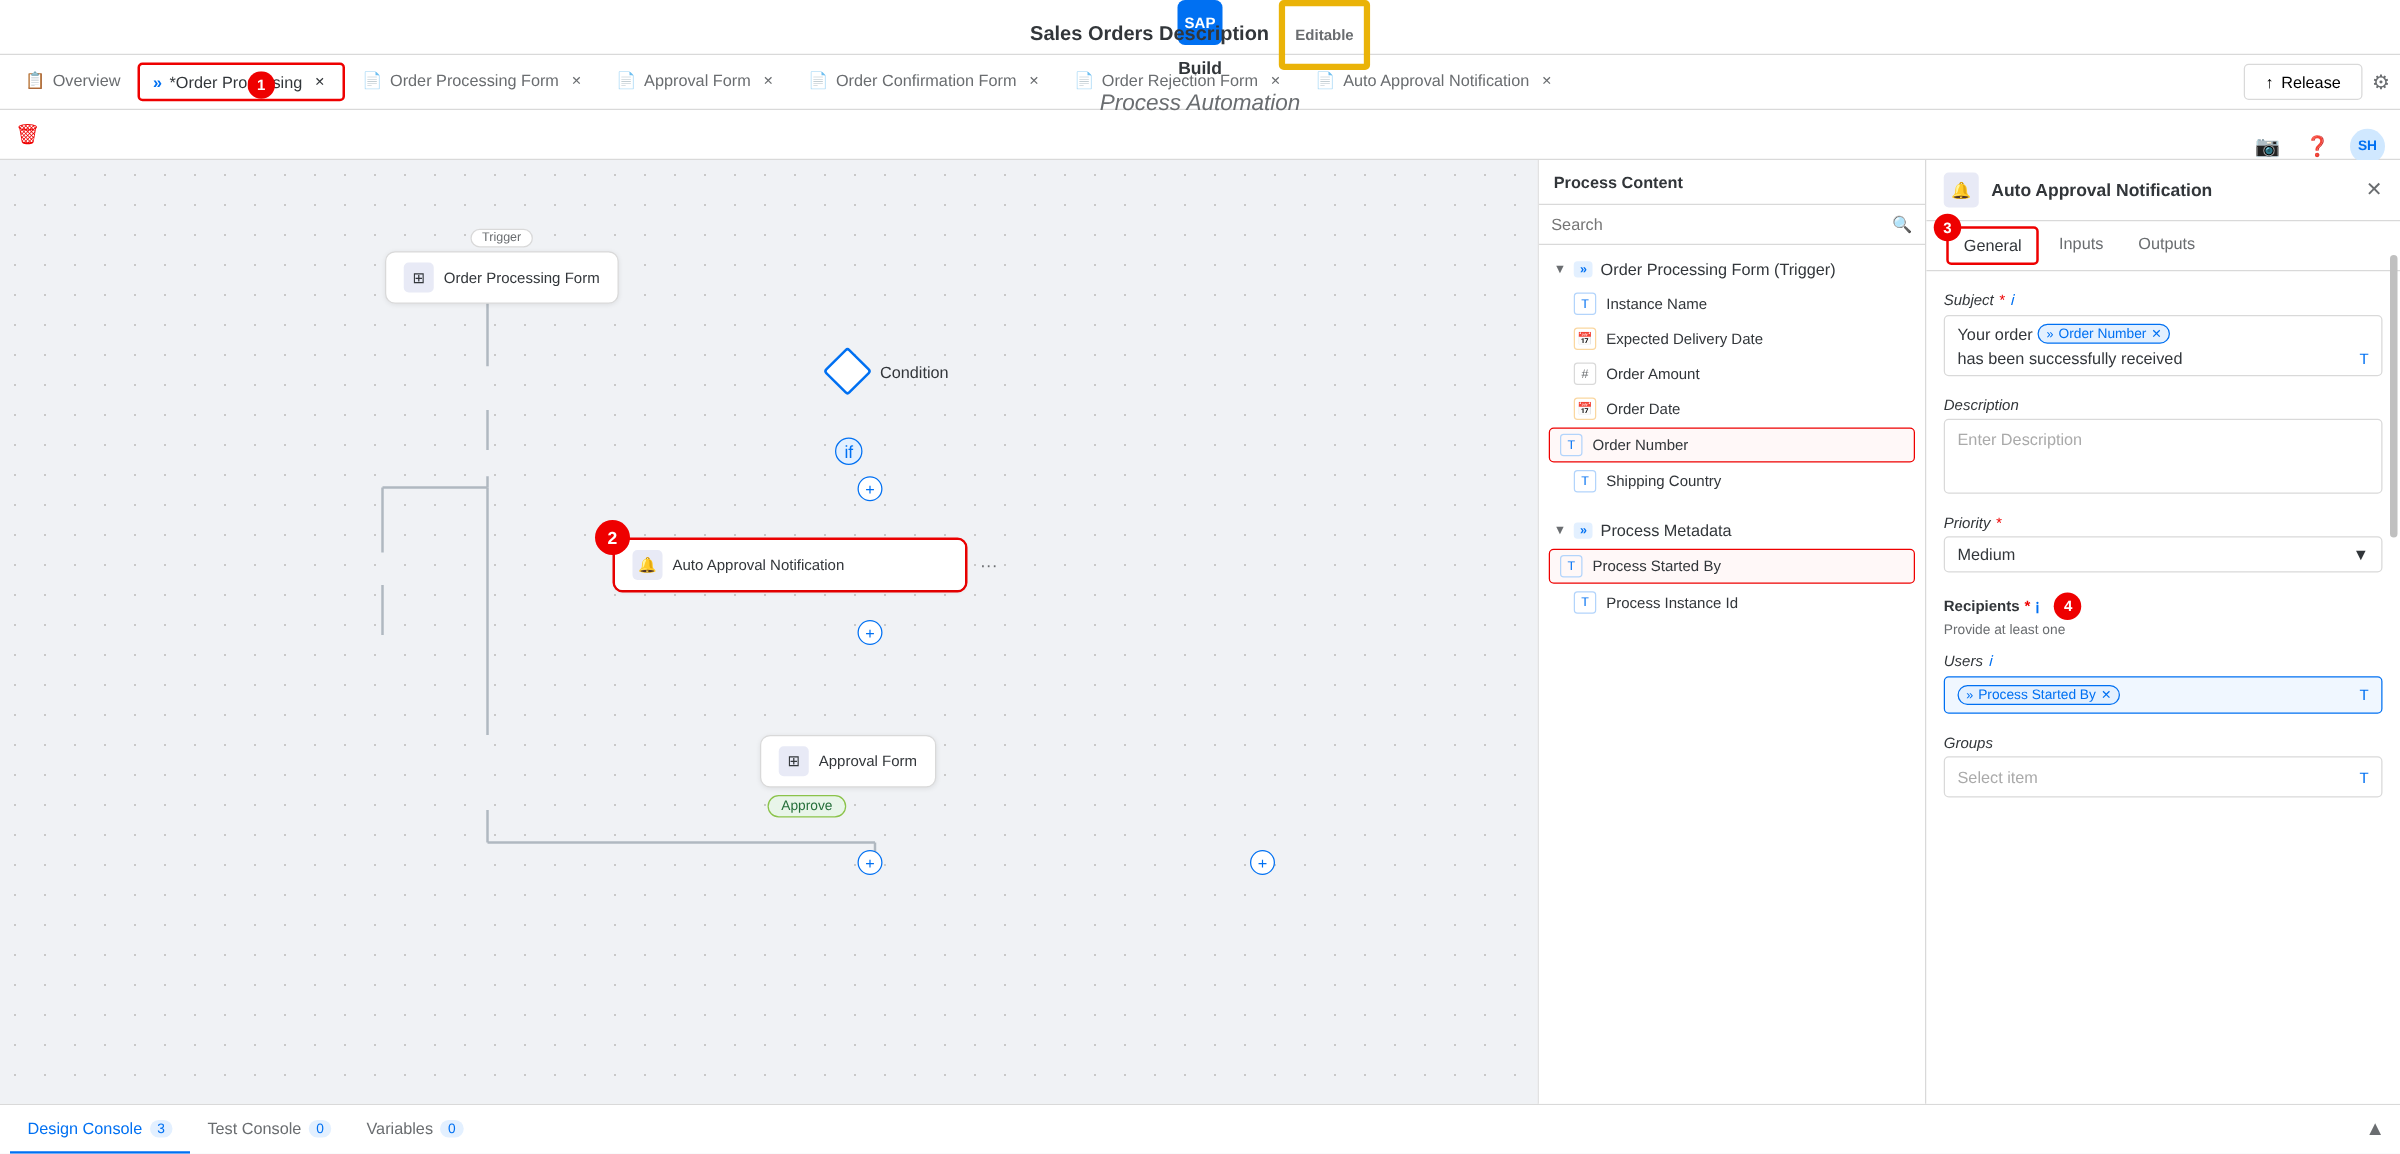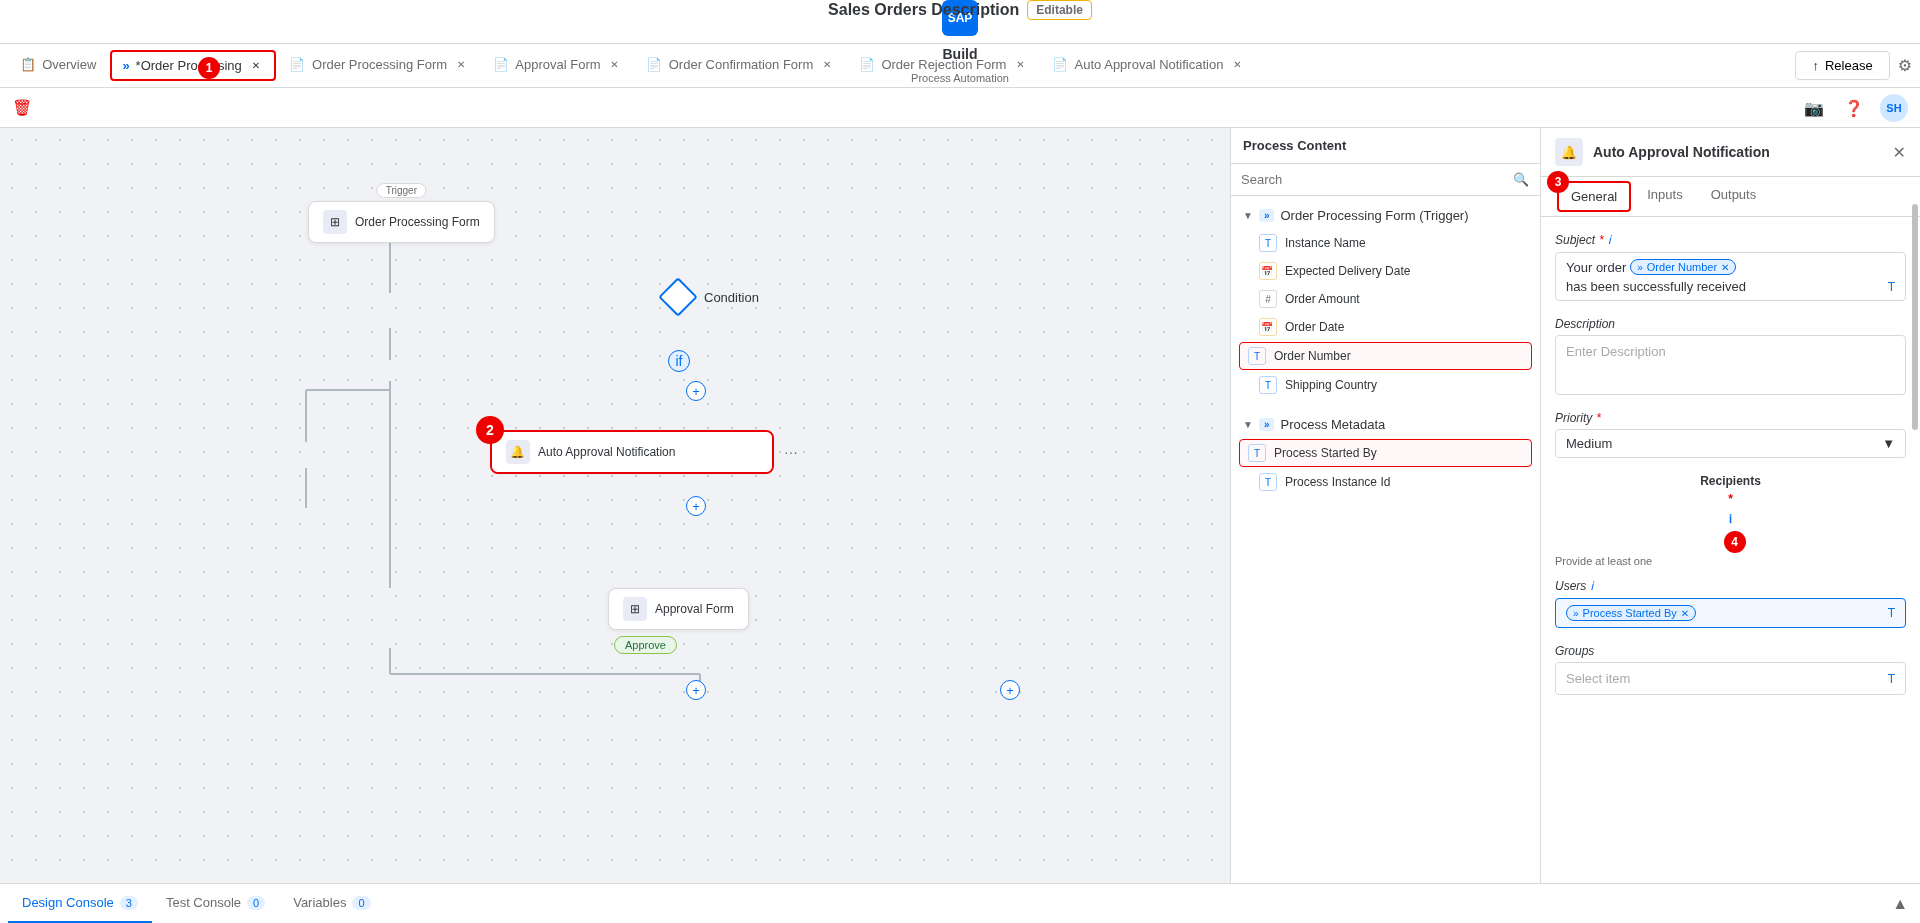--- a/index.html
+++ b/index.html
@@ -24,23 +24,23 @@
       height: 36px;
       display: flex;
       align-items: center;
       justify-content: center;
       color: #fff;
       font-weight: bold;
       font-size: 12px;
       flex-shrink: 0;
     }
     .header-build { font-weight: 600; font-size: 14px; color: #32363a; }
-    .header-subtitle { font-size: 11px; color: #6a6d70; }
+    .header-subtitle { font-size: 18px; color: #6a6d70; font-style: italic; }
     .header-title { position: absolute; left: 50%; transform: translateX(-50%); font-size: 16px; font-weight: 600; color: #32363a; display: flex; align-items: center; gap: 8px; }
-    .editable-badge { border: 1px solid #eab308; border-radius: 4px; padding: 2px 8px; font-size: 12px; color: #6a6d70; }
+    .editable-badge { border: 5px solid #eab308; border-radius: 4px; padding: 16px 8px; font-size: 12px; color: #6a6d70; }
     .header-icons { margin-left: auto; display: flex; align-items: center; gap: 12px; }
     .header-icon { width: 28px; height: 28px; display: flex; align-items: center; justify-content: center; cursor: pointer; color: #6a6d70; font-size: 16px; border-radius: 50%; }
     .avatar { width: 28px; height: 28px; background: #d0e8ff; border-radius: 50%; display: flex; align-items: center; justify-content: center; font-size: 11px; font-weight: 600; color: #0070f2; cursor: pointer; }
 
     
     .tab-bar {
       height: 44px;
       background: #fff;
       border-bottom: 1px solid #d9d9d9;
       display: flex;
@@ -346,21 +346,21 @@
       font-size: 13px;
       width: 100%;
       background: #fff;
       display: flex;
       align-items: center;
       justify-content: space-between;
       cursor: pointer;
     }
 
     .recipients-section { margin-top: 8px; }
-    .recipients-label { font-size: 12px; font-weight: 600; margin-bottom: 2px; display: flex; align-items: center; gap: 4px; flex-direction: column; }
+    .recipients-label { font-size: 12px; font-weight: 600; margin-bottom: 2px; display: flex; align-items: center; gap: 4px; }
     .recipients-sublabel { font-size: 11px; color: #6a6d70; margin-bottom: 10px; }
 
     .users-field {
       border: 1px solid #d9d9d9;
       border-radius: 4px;
       padding: 6px 10px;
       display: flex;
       align-items: center;
       gap: 4px;
       background: #fff;

